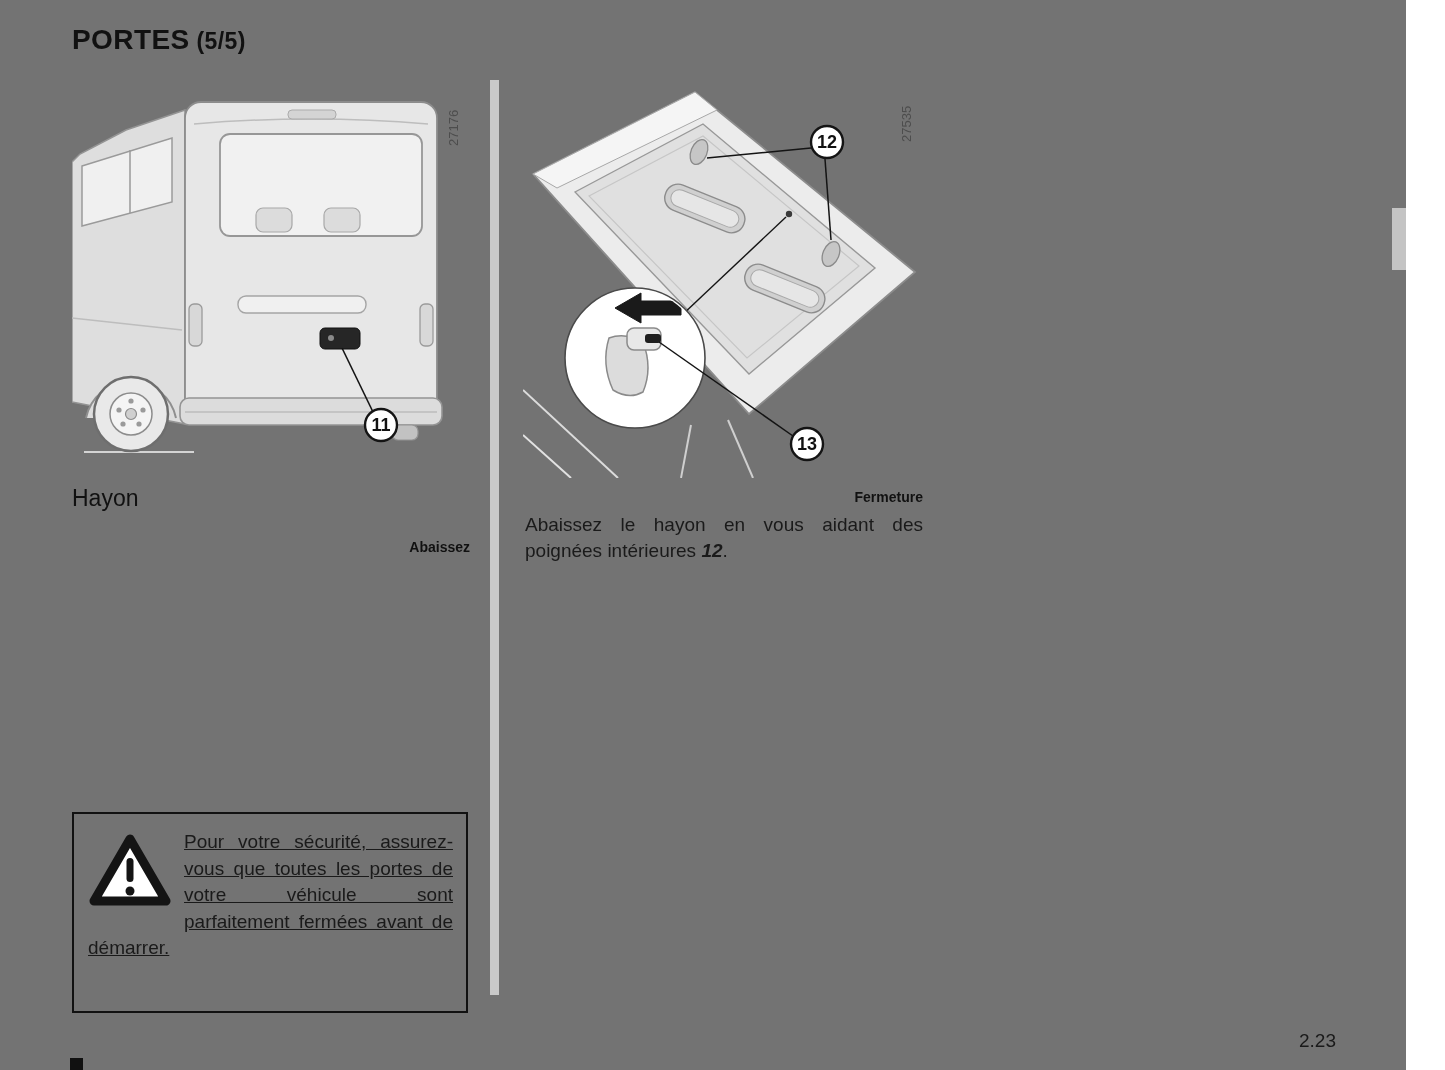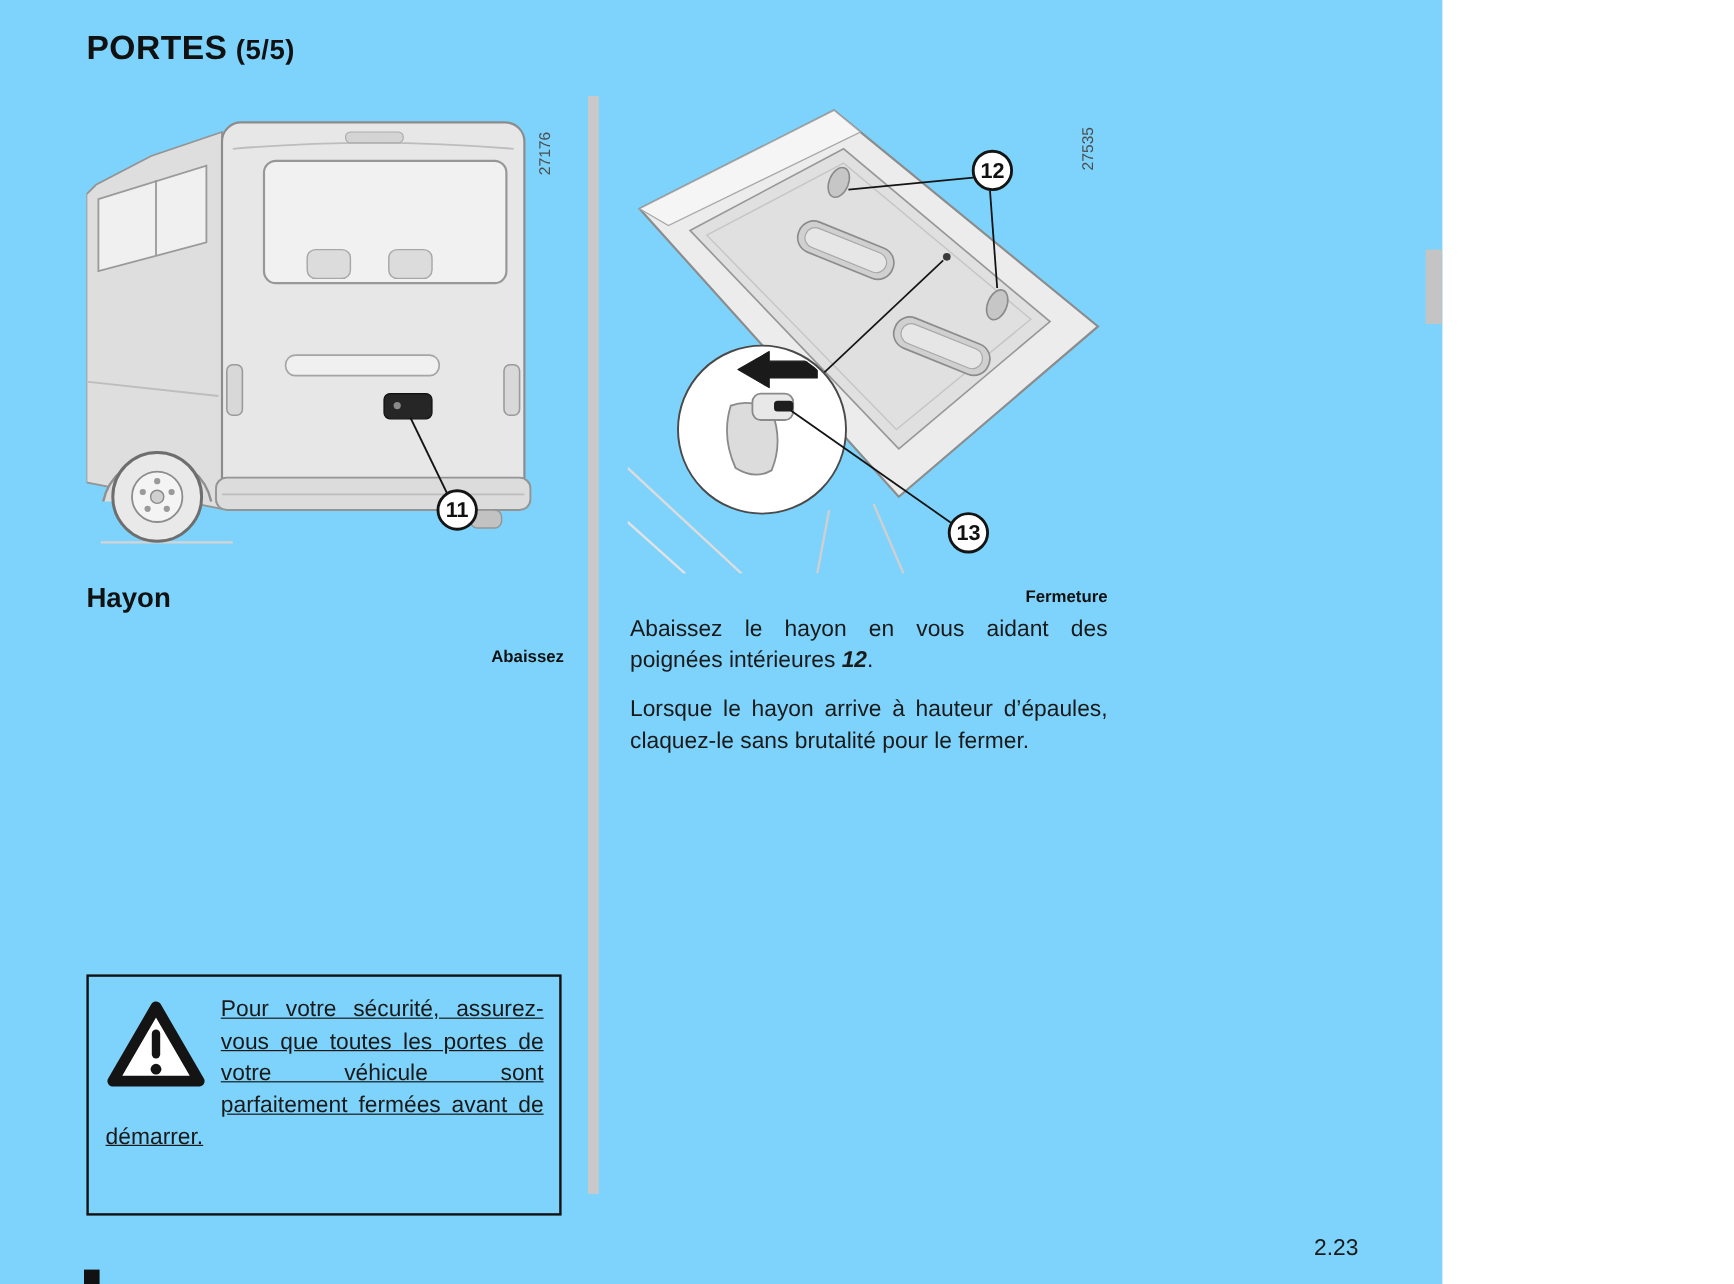--- a/index.html
+++ b/index.html
@@ -1,20 +1,20 @@
 <!DOCTYPE html>
 <html><head>
 <meta charset="utf-8">
 <style>
   html,body { margin:0; padding:0; background:#ffffff; }
   .page {
     position: relative;
-    width: 1202px;
+    width: 1406px;
     height: 1070px;
-    background: #7dd3fc;
+    background: #737373;
     overflow: hidden;
     font-family: "Liberation Sans", sans-serif;
     color: #1a1a1a;
   }
   svg text { font-family: "Liberation Sans", sans-serif; }
 
   .title {
     position: absolute;
     left: 72px; top: 24px;
     font-weight: bold;
@@ -39,21 +39,21 @@
     position: absolute;
     font-size: 19px;
     line-height: 26px;
     text-align: justify;
   }
   .col-left  { left: 72px;  top: 484px; width: 398px; }
   .col-right { left: 525px; top: 484px; width: 398px; }
 
   .heading-lg {
     font-size: 23px;
-    font-weight: bold;
+    font-weight: normal;
     line-height: 28px;
     margin: 0 0 22px 0;
     text-align: left;
     color: #111;
   }
   .heading-sm {
     font-size: 14px;
     font-weight: bold;
     line-height: 26px;
     margin: 0 0 14px 0;
@@ -235,20 +235,19 @@
         <rect x="38.5" y="27" width="7" height="24" rx="3.5" fill="#141414"></rect>
         <circle cx="42" cy="60" r="4.5" fill="#141414"></circle>
       </svg>
     </div>
     <span>Pour votre sécurité, assurez-vous que toutes les portes de votre véhicule sont parfaitement fermées avant de démarrer.</span>
   </div>
 
   <div class="col col-right">
     <div class="heading-sm tight">Fermeture</div>
     <p><span>Abaissez le hayon en vous aidant des poignées intérieures </span><span class="num">12</span><span>.</span></p>
-    <p>Lorsque le hayon arrive à hauteur d’épaules, claquez-le sans brutalité pour le fermer.</p>
   </div>
 
   <div class="page-number">2.23</div>
   <div class="print-mark"></div>
   <div class="edge-tab"></div>
 
 </div>
 
 </body></html>

